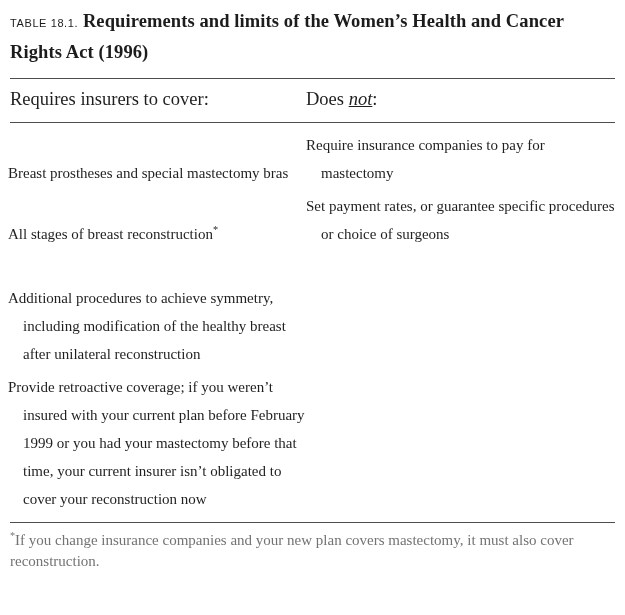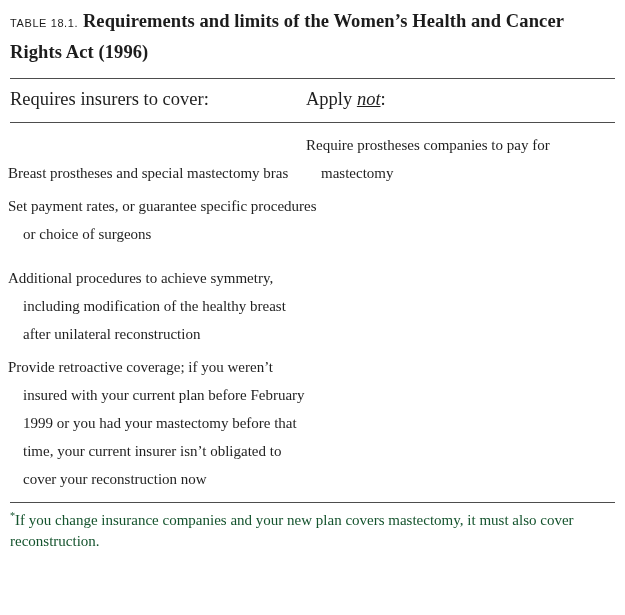--- a/index.html
+++ b/index.html
@@ -78,67 +78,68 @@
     padding-left: 15px;
     text-indent: -15px;
   }
 
   .head-row { padding-top: 6px; padding-bottom: 2px; }
   .head-row .cell { font-size: 18.5px; }
   .head-row .italic { font-style: italic; text-decoration: underline; }
 
   .body-rows { padding-top: 8px; }
   .data-row { margin-bottom: 4px; }
-  .data-row.gap-before { margin-top: 16px; }
+  .data-row.gap-before { margin-top: 36px; }
 
   sup.fn-mark {
     font-size: 0.68em;
     vertical-align: super;
     line-height: 0;
   }
 
   
   .footnote {
     font-size: 15px;
     line-height: 21px;
-    color: #14532d;
+    color: #737373;
     padding-left: 2px;
     padding-right: 4px;
     padding-top: 7px;
   }
 </style>
 </head>
 <body>
 
 <div class="table-figure">
 
   <div class="table-title">
     <span class="table-label">TABLE 18.1.</span>
     <span>Requirements and limits of the Women’s Health and Cancer Rights Act (1996)</span>
   </div>
 
   <div class="rule rule-top"></div>
 
   <div class="row head-row">
     <div class="cell col-left">Requires insurers to cover:</div>
     <div class="cell col-right">
-      <span>Apply </span><span class="italic">not</span><span>:</span>
+      <span>Does </span><span class="italic">not</span><span>:</span>
     </div>
   </div>
 
   <div class="rule rule-head"></div>
 
   <div class="body-rows">
 
     <div class="row data-row">
       <div class="cell col-left hang">Breast prostheses and special mastectomy bras</div>
-      <div class="cell col-right hang">Require prostheses companies to pay for mastectomy</div>
+      <div class="cell col-right hang">Require insurance companies to pay for mastectomy</div>
     </div>
 
     <div class="row data-row">
+      <div class="cell col-left hang"><span>All stages of breast reconstruction</span><sup class="fn-mark">*</sup></div>
       <div class="cell col-right hang">Set payment rates, or guarantee specific procedures or choice of surgeons</div>
     </div>
 
     <div class="row data-row gap-before">
       <div class="cell col-left hang">Additional procedures to achieve symmetry, including modification of the healthy breast after unilateral reconstruction</div>
     </div>
 
     <div class="row data-row">
       <div class="cell col-right hang">Provide retroactive coverage; if you weren’t insured with your current plan before February 1999 or you had your mastectomy before that time, your current insurer isn’t obligated to cover your reconstruction now</div>
     </div>

